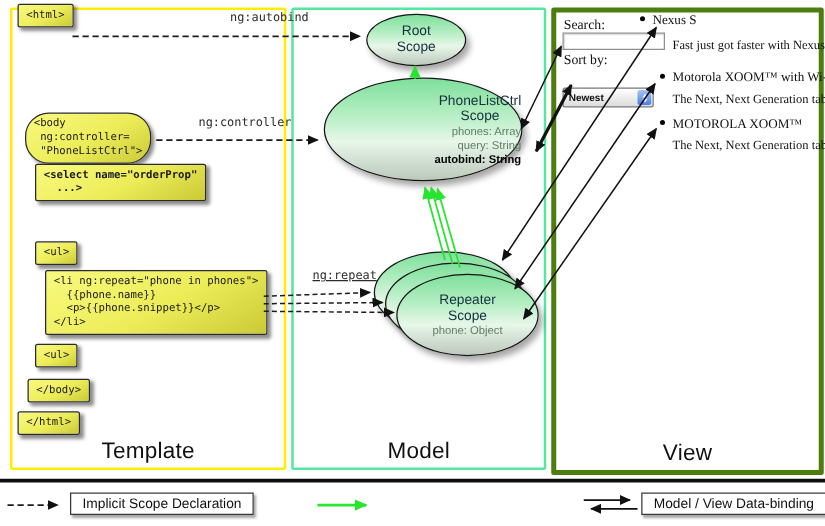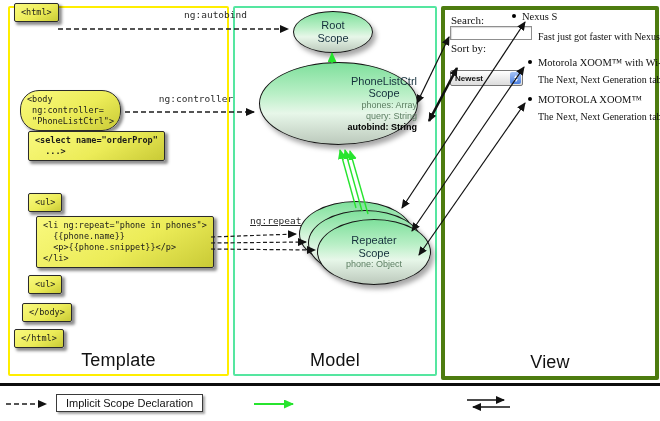--- a/index.html
+++ b/index.html
@@ -123,20 +123,21 @@
 
   <div class="p-name view-text" style="left:528px;top:57px;"><span class="bullet"></span><span>Motorola XOOM™ with Wi-Fi</span></div>
   <div class="p-desc view-text" style="left:538px;top:74px;">The Next, Next Generation tablet.</div>
 
   <div class="p-name view-text" style="left:528px;top:94px;"><span class="bullet"></span><span>MOTOROLA XOOM™</span></div>
   <div class="p-desc view-text" style="left:538px;top:111px;">The Next, Next Generation tablet.</div>
 
   <div class="divider"></div>
 
   <div class="legend-box" style="left:56px;text-align:center;">Implicit Scope Declaration</div>
+  <div class="legend-box" style="left:513px;">Model / View Data-binding</div>
 
   <svg class="overlay" width="660" height="421" viewBox="0 0 660 421">
     <defs>
       <marker id="ab" markerUnits="userSpaceOnUse" markerWidth="9" markerHeight="8" refX="8" refY="4" orient="auto">
         <path d="M0,0 L9,4 L0,8 z" fill="#111"></path>
       </marker>
       <marker id="abs" markerUnits="userSpaceOnUse" markerWidth="9" markerHeight="8" refX="8" refY="4" orient="auto-start-reverse">
         <path d="M0,0 L9,4 L0,8 z" fill="#111"></path>
       </marker>
       <marker id="ag" markerUnits="userSpaceOnUse" markerWidth="10" markerHeight="9" refX="9" refY="4.5" orient="auto">

